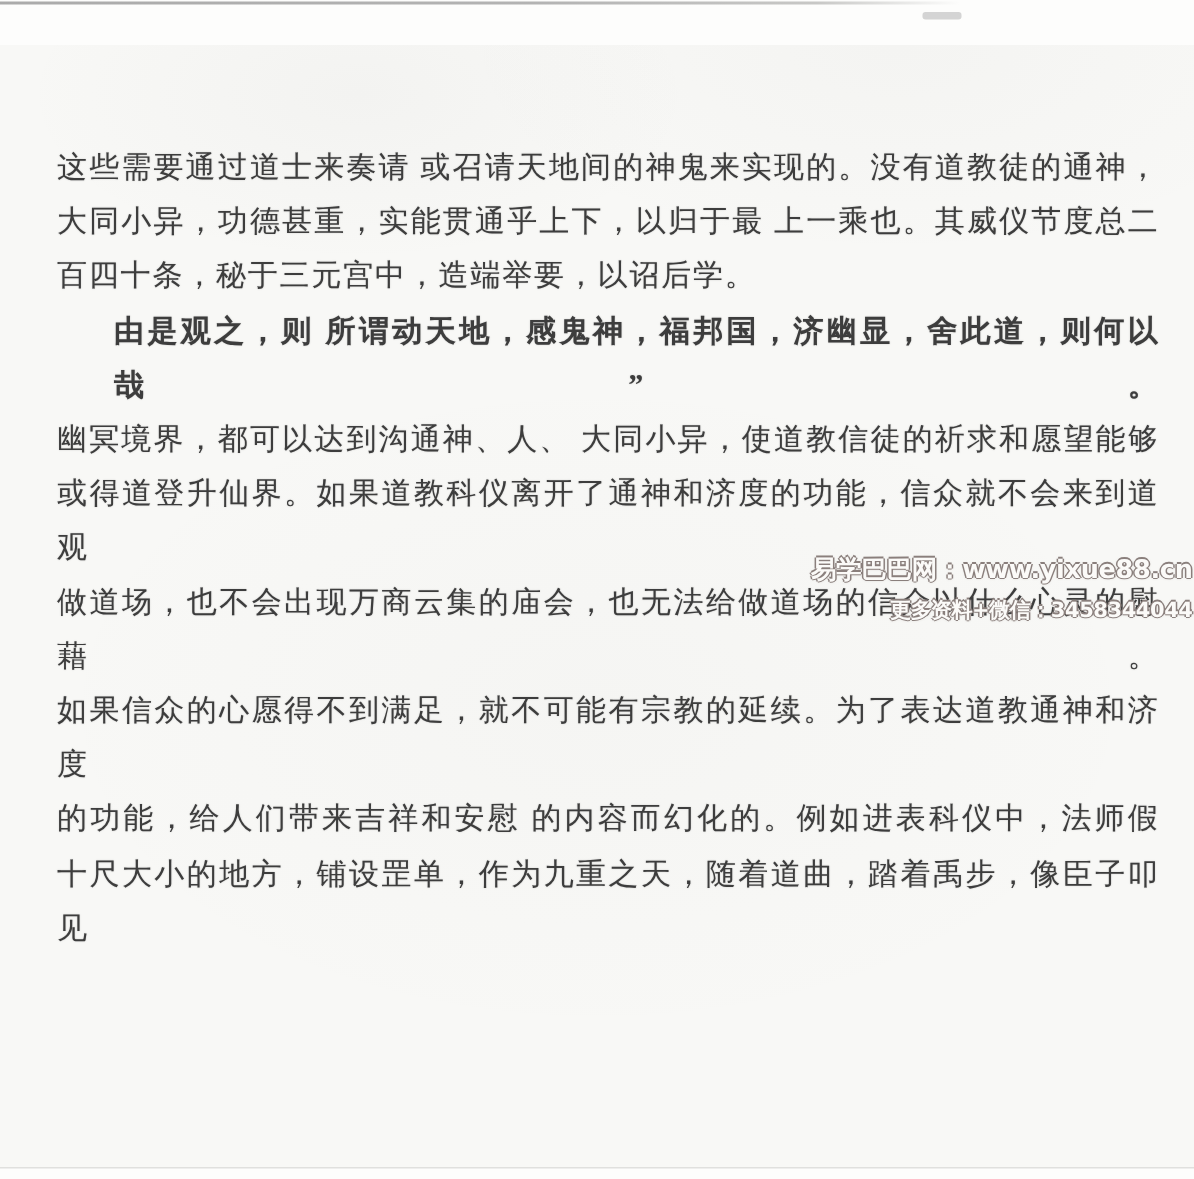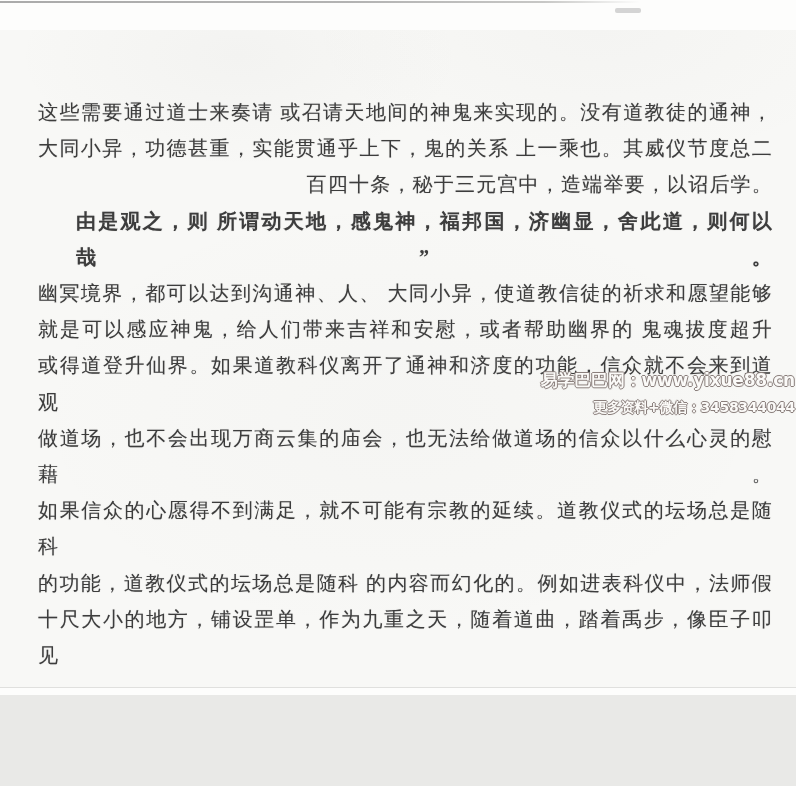--- a/index.html
+++ b/index.html
@@ -1,18 +1,18 @@
 <!DOCTYPE html>
 <html><head>
 <meta charset="utf-8">
 <style>
   html,body{margin:0;padding:0;background:#e9e9e7;}
   .page{
     position:relative;
-    width:796px;height:695px;
+    width:796px;height:786px;
     margin:0 auto;
     overflow:hidden;
     background:
       radial-gradient(ellipse 320px 160px at 30% 8%, rgba(120,120,118,0.04), transparent 70%),
       radial-gradient(ellipse 420px 200px at 75% 4%, rgba(120,120,118,0.03), transparent 70%),
       radial-gradient(ellipse 500px 300px at 50% 60%, rgba(125,125,120,0.025), transparent 75%),
       #f8f8f6;
     font-family:"Liberation Serif","DejaVu Serif",serif;
   }
   .strip-top{
@@ -34,21 +34,21 @@
     border-top:1px solid rgba(200,200,196,0.55);
   }
   .textblock{
     position:absolute;top:94px;left:38px;width:735px;
     font-size:20px;
     line-height:36.2px;
     letter-spacing:1.2px;
     color:#3d3d3d;
     text-shadow:0 0 1px rgba(80,80,80,0.35);
   }
-  .line{white-space:nowrap;text-align:right;}
+  .line{white-space:nowrap;}
   .line.j{
     white-space:normal;
     text-align:justify;
     text-align-last:justify;
   }
   .line.in{padding-left:38px;font-weight:bold;}
   .watermark{
     position:absolute;top:366px;right:1px;
     width:270px;
     text-align:right;
@@ -73,29 +73,28 @@
 </head>
 <body>
 
 <div class="page">
   <div class="strip-top"></div>
   <div class="edge-line"></div>
   <div class="smudge"></div>
 
   <div class="textblock">
     <div class="line j">这些需要通过道士来奏请 或召请天地间的神鬼来实现的。没有道教徒的通神，</div>
-    <div class="line j">大同小异，功德甚重，实能贯通乎上下，鬼的关系 上一乘也。其威仪节度总二</div>
+    <div class="line j">大同小异，功德甚重，实能贯通乎上下，以归于最 上一乘也。其威仪节度总二</div>
     <div class="line">百四十条，秘于三元宫中，造端举要，以诏后学。</div>
     <div class="line j in">由是观之，则 所谓动天地，感鬼神，福邦国，济幽显，舍此道，则何以哉”。</div>
     <div class="line j">幽冥境界，都可以达到沟通神、人、 大同小异，使道教信徒的祈求和愿望能够</div>
-    <div class="line j">就是可以感应神鬼，给人们带来吉祥和安慰，或者帮助幽界的 鬼魂拔度超升</div>
     <div class="line j">或得道登升仙界。如果道教科仪离开了通神和济度的功能，信众就不会来到道观</div>
     <div class="line j">做道场，也不会出现万商云集的庙会，也无法给做道场的信众以什么心灵的慰藉。</div>
-    <div class="line j">如果信众的心愿得不到满足，就不可能有宗教的延续。道教仪式的坛场总是随科</div>
-    <div class="line j">的功能，道教仪式的坛场总是随科 的内容而幻化的。例如进表科仪中，法师假</div>
+    <div class="line j">如果信众的心愿得不到满足，就不可能有宗教的延续。为了表达道教通神和济度</div>
+    <div class="line j">的功能，给人们带来吉祥和安慰 的内容而幻化的。例如进表科仪中，法师假</div>
     <div class="line j">十尺大小的地方，铺设罡单，作为九重之天，随着道曲，踏着禹步，像臣子叩见</div>
 
   </div>
 
   <div class="watermark">
     <div class="wm1">易学巴巴网：www.yixue88.cn</div>
     <div class="wm2">更多资料+微信：3458344044</div>
   </div>
 
   <div class="strip-bottom"></div>

